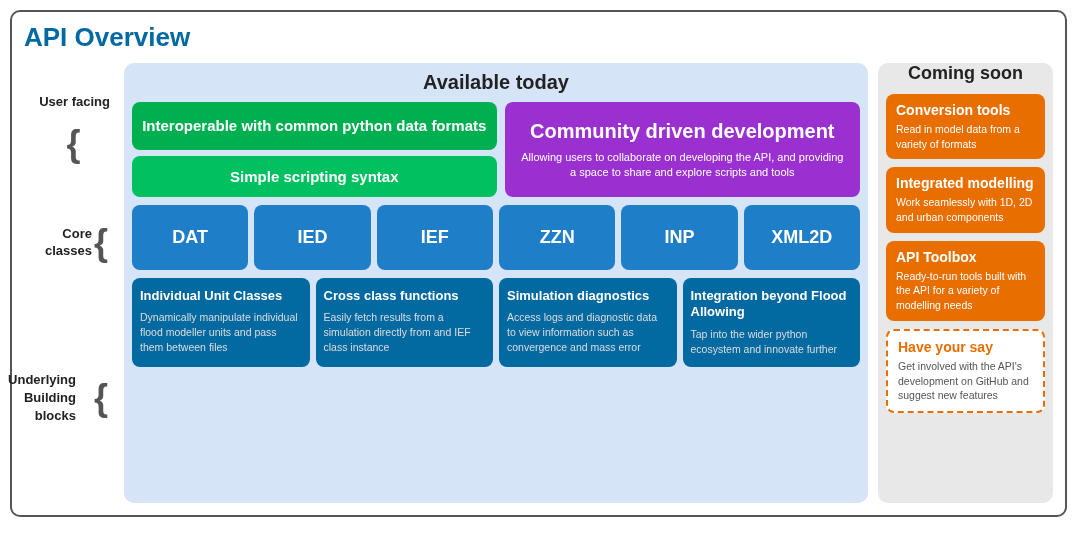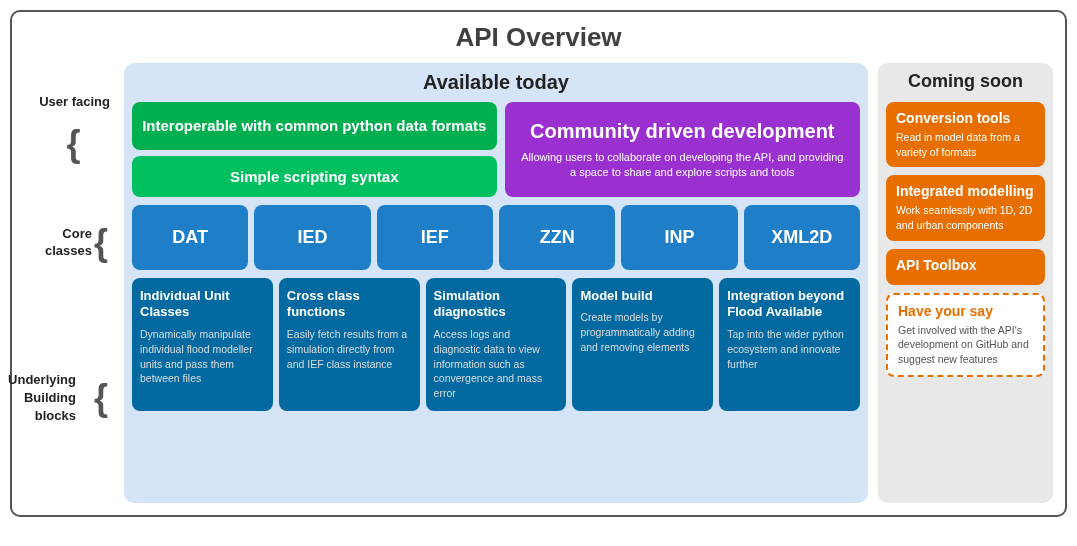--- a/index.html
+++ b/index.html
@@ -14,22 +14,21 @@
       border: 2px solid #555;
       border-radius: 10px;
       padding: 10px 12px 12px 12px;
       position: relative;
       background: #fff;
     }
     .page-title {
       font-size: 26px;
       font-weight: bold;
       margin-bottom: 10px;
-      color: #404040;
-      text-align: center;
+      color: #0369a1;
     }
     .main-layout {
       display: flex;
       gap: 10px;
     }
     
     .labels-col {
       display: flex;
       flex-direction: column;
       gap: 0;
@@ -163,21 +162,21 @@
       line-height: 1.4;
       color: #ddd;
     }
 
     
     .coming-soon-col {
       width: 175px;
       flex-shrink: 0;
       background: #e8e8e8;
       border-radius: 10px;
-      padding: 8px 8px;
+      padding: 0 8px;
       display: flex;
       flex-direction: column;
       gap: 8px;
     }
     .coming-soon-header {
       text-align: center;
       font-size: 18px;
       font-weight: bold;
       color: #222;
       margin-bottom: 2px;
@@ -281,43 +280,40 @@
           </div>
           <div class="dark-box">
             <div class="box-title">Cross class functions</div>
             <div class="box-desc">Easily fetch results from a simulation directly from and IEF class instance</div>
           </div>
           <div class="dark-box">
             <div class="box-title">Simulation diagnostics</div>
             <div class="box-desc">Access logs and diagnostic data to view information such as convergence and mass error</div>
           </div>
           <div class="dark-box">
-            <div class="box-title">Model build</div>
-            <div class="box-desc">Create models by programmatically adding and removing elements</div>
-          </div>
-          <div class="dark-box">
-            <div class="box-title">Integration beyond Flood Available</div>
+            <div class="box-title">Integration beyond Flood Allowing</div>
             <div class="box-desc">Tap into the wider python ecosystem and innovate further</div>
           </div>
         </div>
     </div>
 
     <div class="coming-soon-col">
       <div class="coming-soon-header">Coming soon</div>
       <div id="coming-soon-items" style="display: flex; flex-direction: column; gap: 8px;">
           <div class="orange-box">
             <div class="title">Conversion tools</div>
             <div class="desc">Read in model data from a variety of formats</div>
           </div>
           <div class="orange-box">
             <div class="title">Integrated modelling</div>
             <div class="desc">Work seamlessly with 1D, 2D and urban components</div>
           </div>
           <div class="orange-box">
             <div class="title">API Toolbox</div>
+            <div class="desc">Ready-to-run tools built with the API for a variety of modelling needs</div>
           </div>
           <div class="dashed-box">
             <div class="title">Have your say</div>
             <div class="desc">Get involved with the API's development on GitHub and suggest new features</div>
           </div>
         </div>
     </div>
 
   </div>
 </div>

